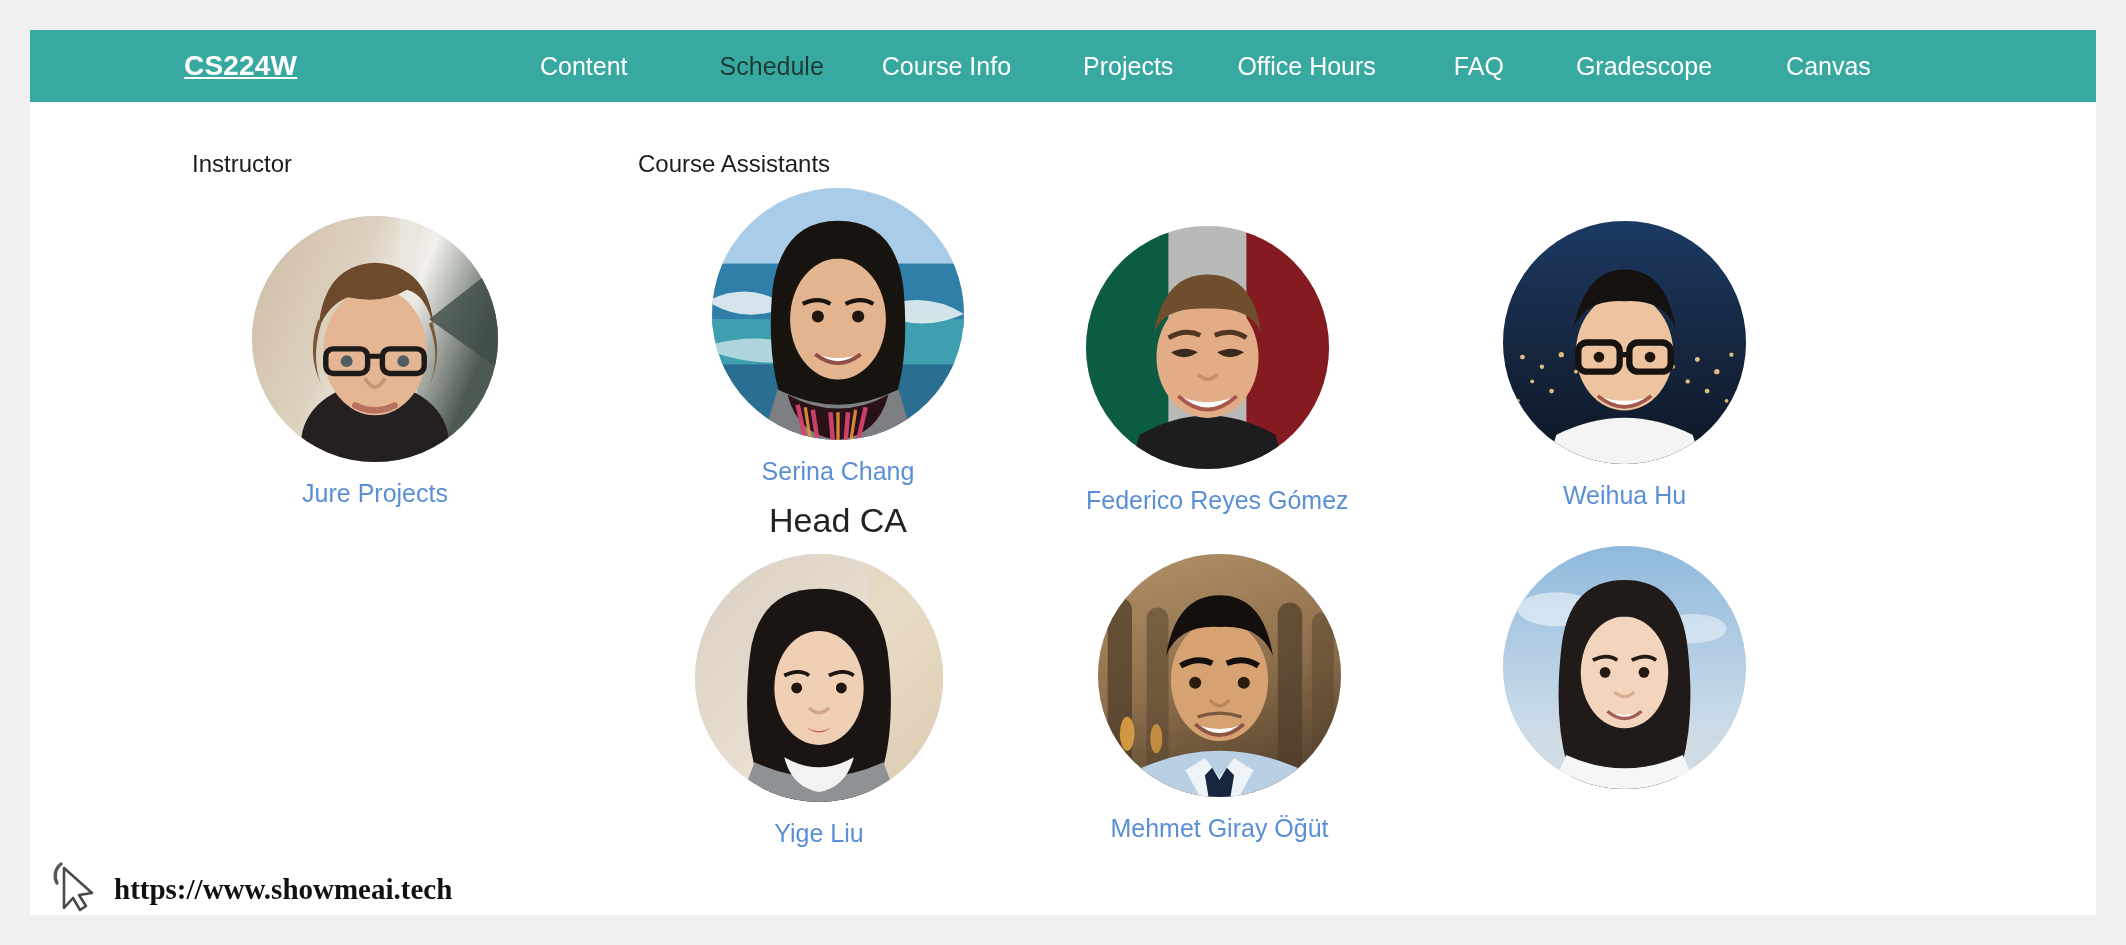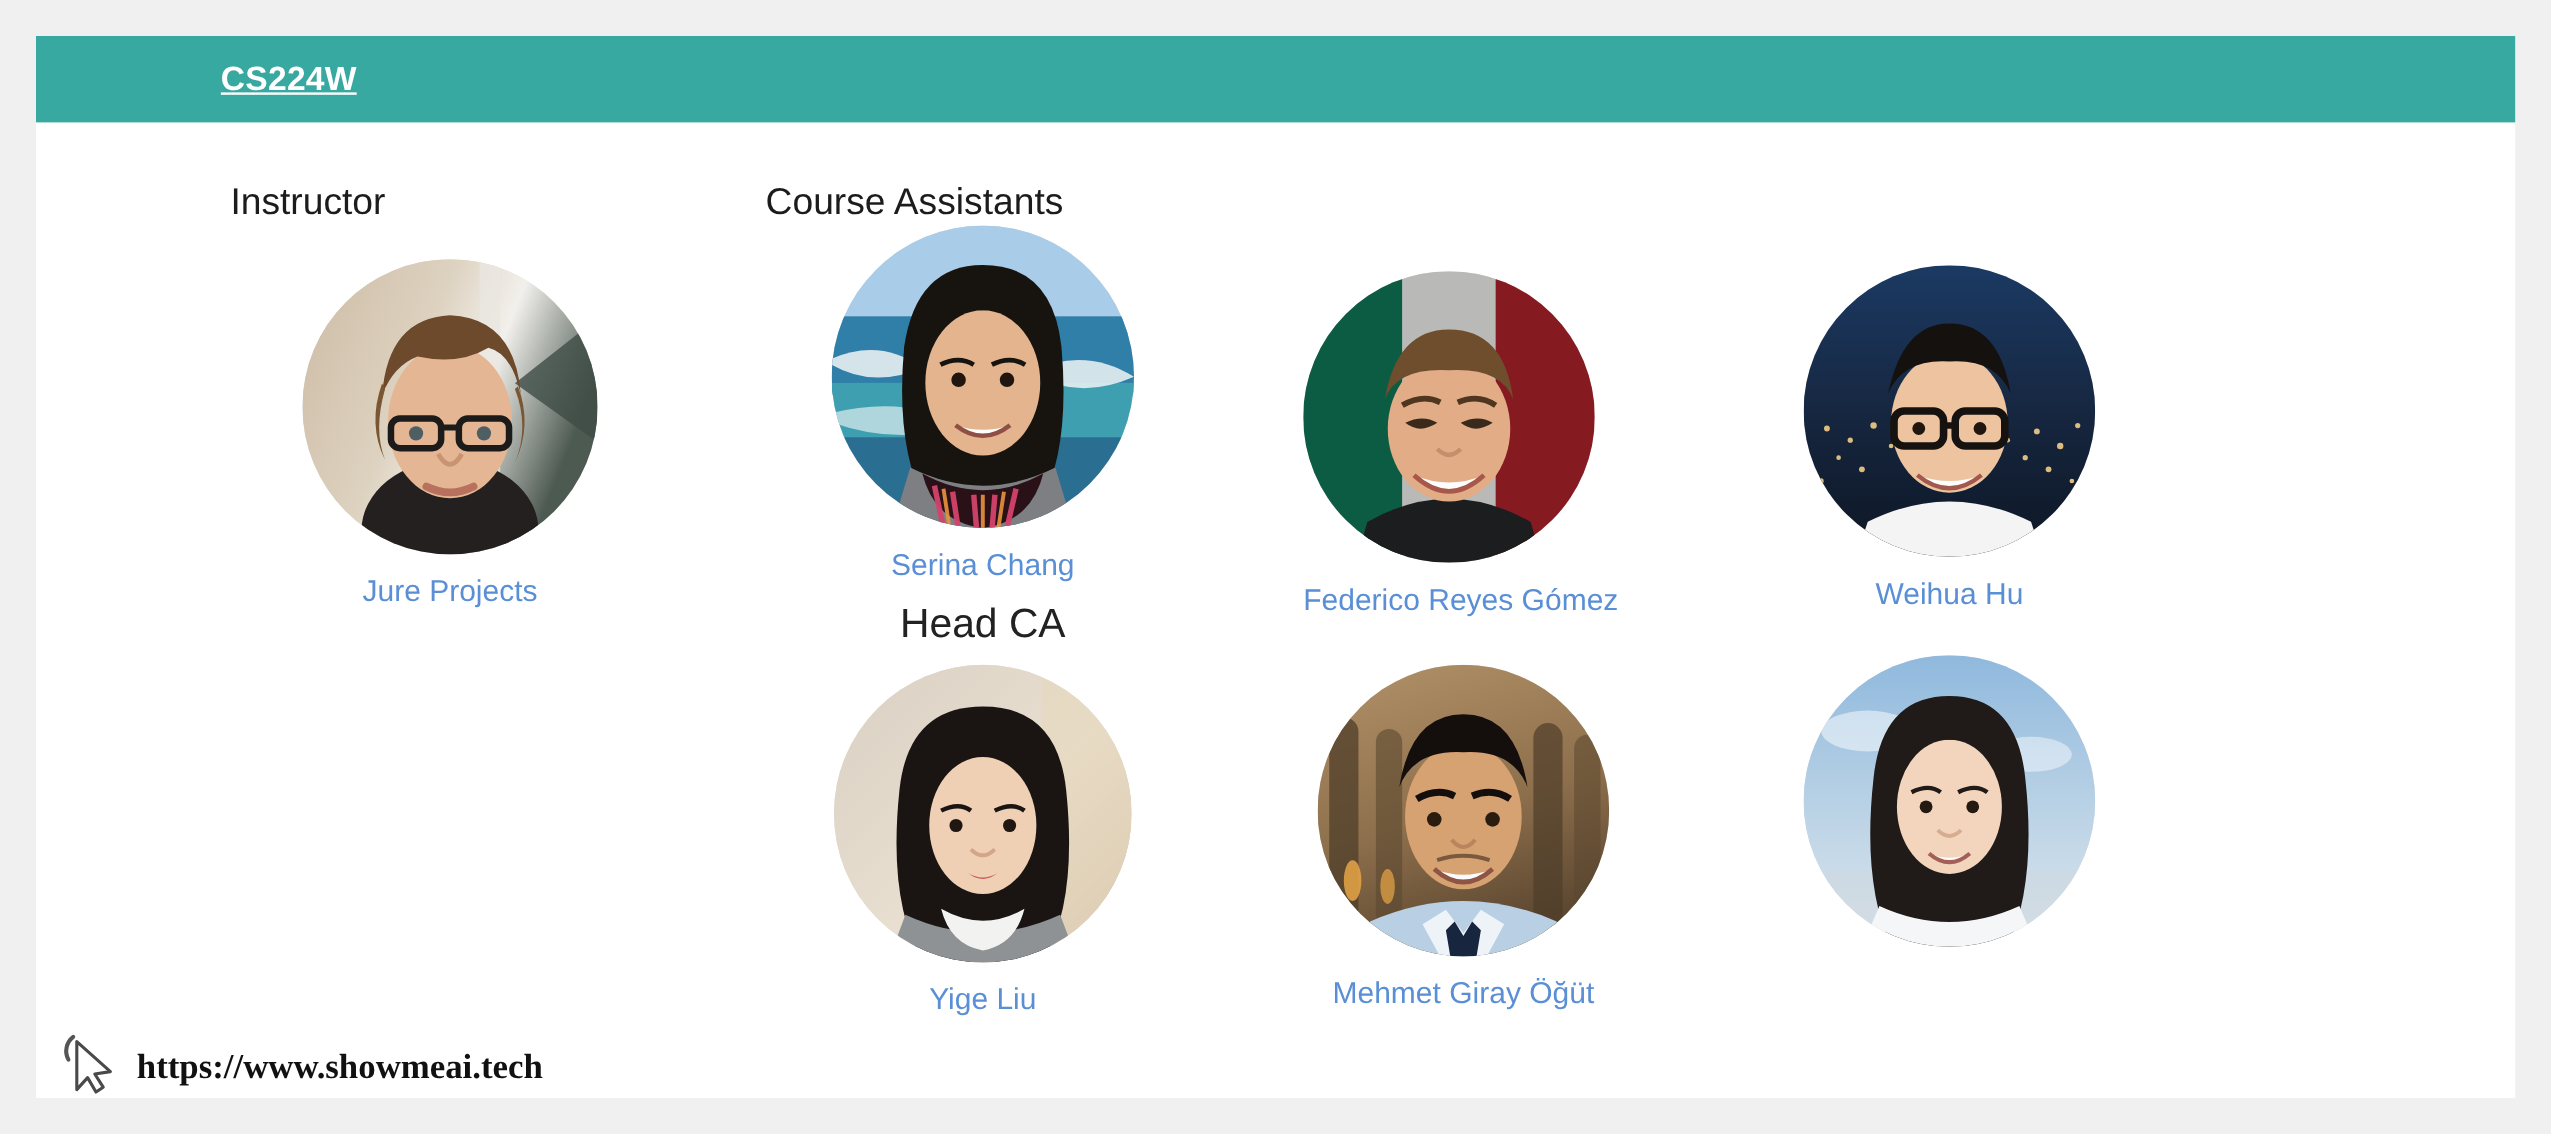--- a/index.html
+++ b/index.html
@@ -64,21 +64,21 @@
   .nav-gap-4 { width:64px; }
   .nav-gap-5 { width:78px; }
   .nav-gap-6 { width:72px; }
   .nav-gap-7 { width:74px; }
 
   
   .content { position:absolute; left:0; top:76px; width:2066px; }
 
   .heading {
     position:absolute;
-    font-size:31px;
+    font-size:24px;
     color:#1c1c1c;
     font-weight:normal;
     white-space:nowrap;
   }
   .h-instructor { left:162px; top:44px; }
   .h-assistants { left:608px; top:44px;text-align:center; }
 
   
   .person { position:absolute; text-align:center; }
   .avatar {
@@ -151,20 +151,44 @@
 </style>
 </head>
 <body>
 
 <div id="page">
   <div class="sheet">
 
     <div class="navbar">
       <a class="nav-brand" href="#">CS224W</a>
 
+      <div class="nav-links">
+        <a class="nav-link" href="#">Content</a>
+        <span class="nav-gap-1"></span>
+
+        <a class="nav-link active" href="#">Schedule</a>
+        <span class="nav-gap-2"></span>
+
+        <a class="nav-link" href="#">Course Info</a>
+        <span class="nav-gap-3"></span>
+
+        <a class="nav-link" href="#">Projects</a>
+        <span class="nav-gap-4"></span>
+
+        <a class="nav-link" href="#">Office Hours</a>
+        <span class="nav-gap-5"></span>
+
+        <a class="nav-link" href="#">FAQ</a>
+        <span class="nav-gap-6"></span>
+
+        <a class="nav-link" href="#">Gradescope</a>
+        <span class="nav-gap-7"></span>
+
+        <a class="nav-link" href="#">Canvas</a>
+      </div>
     </div>
 
     <div class="content">
 
       <h2 class="heading h-instructor">Instructor</h2>
       <h2 class="heading h-assistants">Course Assistants</h2>
 
       <div class="person" style="left:222px; top:110px; width:246px;">
         <div class="avatar" style="width:246px;height:246px;">
           <svg viewBox="0 0 100 100" preserveAspectRatio="xMidYMid slice" aria-hidden="true">
@@ -189,21 +213,21 @@
             <line x1="47" y1="57" x2="53" y2="57" stroke="#1d1b1a" stroke-width="2"></line>
             <circle cx="38.5" cy="59" r="2.4" fill="#4e5e63"></circle>
             <circle cx="61.5" cy="59" r="2.4" fill="#4e5e63"></circle>
             <path d="M46 66 q4 7 8 0" fill="none" stroke="#c89472" stroke-width="1.6"></path>
             <path d="M42 77 q8 4 16 0" fill="none" stroke="#b9715f" stroke-width="2.6" stroke-linecap="round"></path>
           </svg>
         </div>
         <a class="person-name" href="#">Jure Projects</a>
       </div>
 
-      <div class="person" style="left:663px; top:82px; width:252px;">
+      <div class="person" style="left:682px; top:82px; width:252px;">
         <div class="avatar" style="width:252px;height:252px;">
           <svg viewBox="0 0 100 100" preserveAspectRatio="xMidYMid slice" aria-hidden="true">
             <rect width="100" height="36" fill="#a9cde8"></rect>
             <rect y="30" width="100" height="26" fill="#2f7fa8"></rect>
             <rect y="52" width="100" height="20" fill="#3e9fb0"></rect>
             <rect y="70" width="100" height="30" fill="#2a6f92"></rect>
             <path d="M0 44 q16 -7 30 3 q-16 7 -30 -1z" fill="#f2f6f7" opacity="0.85"></path>
             <path d="M66 48 q18 -8 34 2 q-18 8 -34 -1z" fill="#eef5f6" opacity="0.85"></path>
             <path d="M0 62 q24 -6 44 4 q-22 7 -44 -1z" fill="#dfeef0" opacity="0.7"></path>
             <path d="M24 40 q4 -27 26 -27 q23 0 26 27 q3 34 -7 52 l-38 0 q-10 -19 -7 -52z" fill="#17130f"></path>

